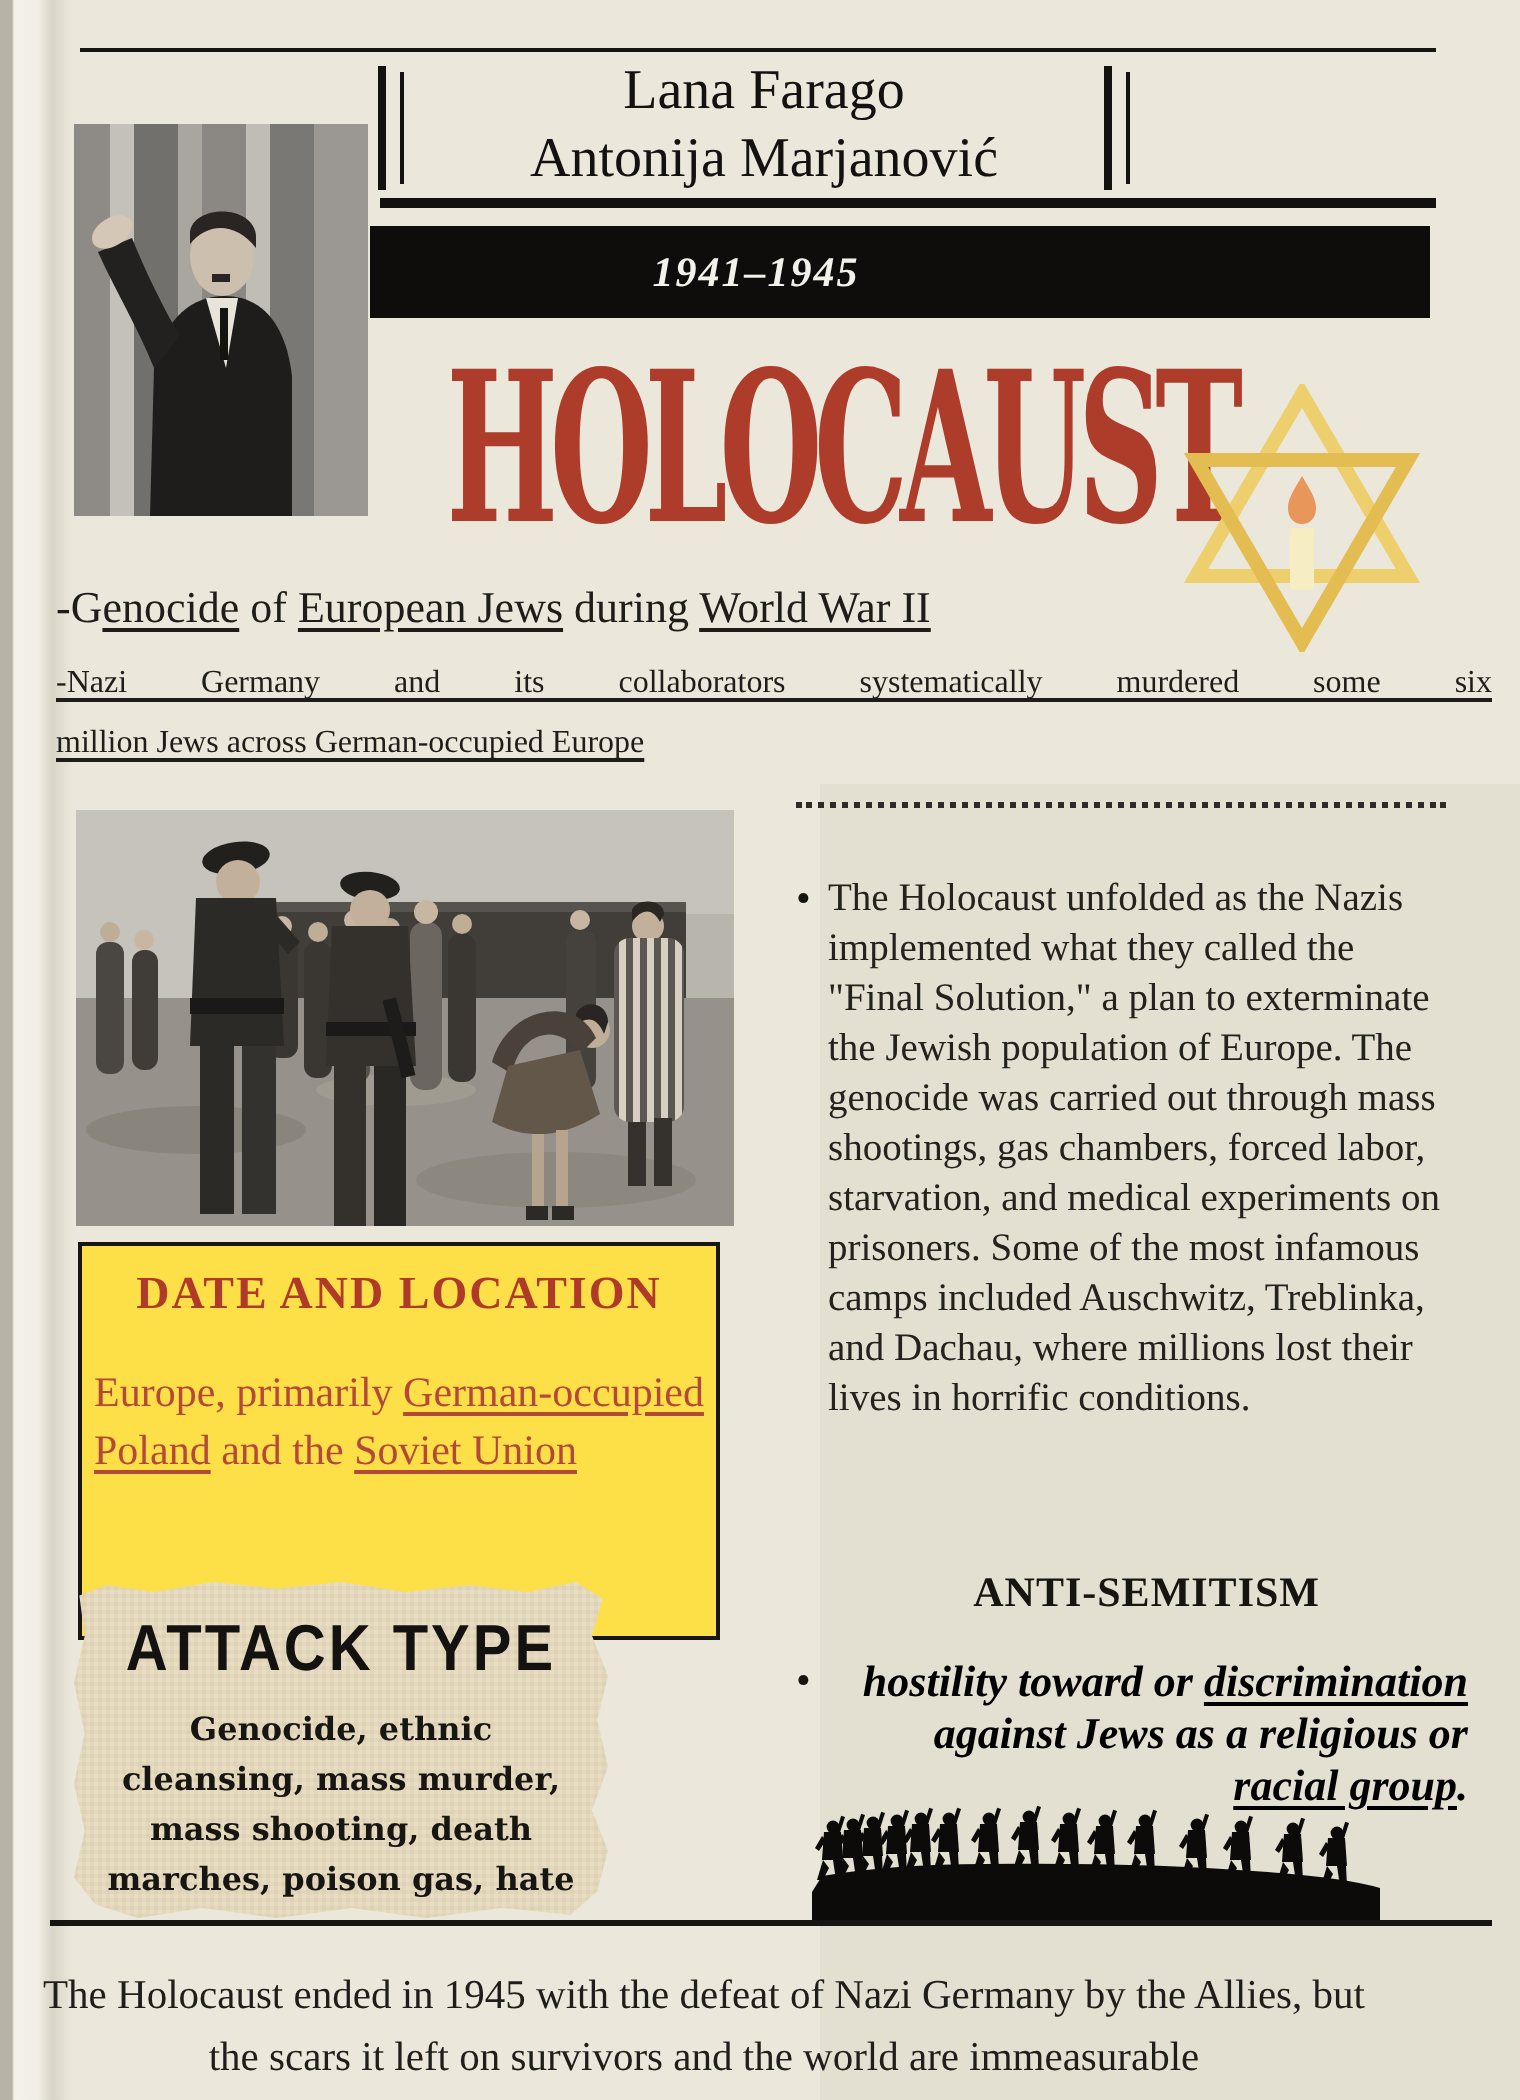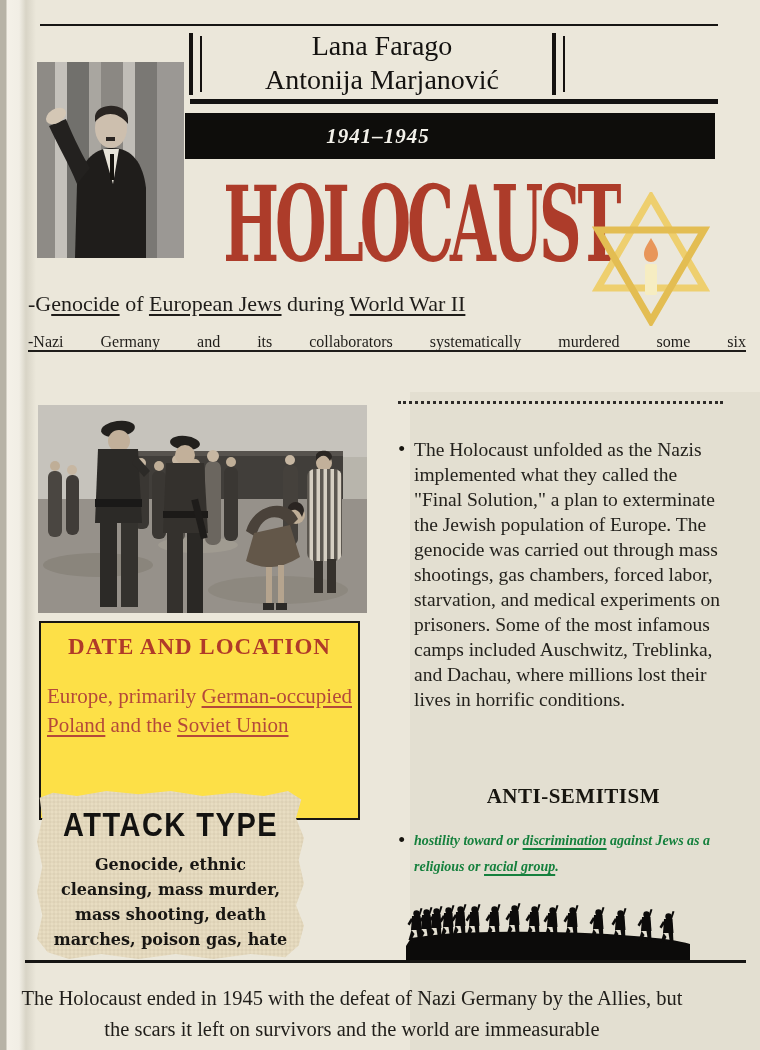--- a/index.html
+++ b/index.html
@@ -43,21 +43,21 @@
 
   
   .dotted-sep{position:absolute;left:398px;top:401px;width:325px;border-top:3px dotted #2e2c29;}
   .bullet-item{position:absolute;display:flex;}
   .bullet-dot{flex:0 0 16px;font-size:21px;line-height:25px;color:#17150f;}
   .holo-bullet{left:398px;top:437px;width:330px;}
   .holo-bullet .bullet-text{font-size:19.5px;line-height:25px;color:#24221d;}
   .anti-heading{position:absolute;left:398px;top:784px;width:262px;text-align:right;
                 font-weight:bold;font-size:21px;letter-spacing:0.5px;color:#17150f;}
   .def-bullet{left:398px;top:828px;width:336px;}
-  .def-bullet .bullet-text{font-size:14px;line-height:26px;font-style:italic;font-weight:bold;color:#15803d;}
+  .def-bullet .bullet-text{font-size:22px;line-height:26px;font-style:italic;font-weight:bold;color:#000000;text-align:right;}
   .silhouette{position:absolute;left:402px;top:888px;width:292px;height:72px;}
 
   
   .date-box{position:absolute;left:39px;top:621px;width:321px;height:199px;border:2.5px solid #181613;
             box-sizing:border-box;background:#fde047;}
   .date-box-title{margin-top:11px;text-align:center;font-weight:bold;font-size:23px;letter-spacing:1px;color:#b03a29;}
   .date-box-years{margin-top:13px;text-align:center;font-size:21px;color:#b03a29;}
   .date-box-loc{margin-top:22px;padding:0 6px;font-size:21px;line-height:29px;color:#b4493a;}
   .date-box-loc .u{text-decoration-thickness:1.5px;}
 
@@ -126,20 +126,21 @@
       <path d="M59,5 L112,96 L6,96 Z" fill="none" stroke="#eecf6e" stroke-width="7"></path>
       <path d="M59,129 L6,38 L112,38 Z" fill="none" stroke="#e3bd52" stroke-width="7"></path>
       <path d="M59,46 C63,53 66,57 66,62 C66,67 63,70 59,70 C55,70 52,67 52,62 C52,57 55,53 59,46 Z" fill="#e8965a"></path>
       <rect x="53" y="72" width="12" height="31" rx="1.5" fill="#f6edc2"></rect>
     </svg>
   </div>
 
   <div class="intro1"><span>-G</span><span class="u">enocide</span><span> of </span><span class="u">European Jews</span><span> during </span><span class="u">World War II</span></div>
   <div class="intro-para">
     <div class="jline"><span class="u">-Nazi Germany and its collaborators systematically murdered some six</span></div>
+    <div><span class="u">million Jews across German-occupied Europe</span></div>
   </div>
 
   <div class="dotted-sep"></div>
 
   <div class="photo-soldiers">
     <svg class="photo-frame" width="329" height="208" viewBox="0 0 329 208">
       <rect x="0" y="0" width="329" height="208" fill="#c6c3bc"></rect>
       <rect x="293" y="52" width="36" height="44" fill="#b8b5ac"></rect>
       <rect x="88" y="46" width="217" height="48" fill="#413e3a"></rect>
       <rect x="88" y="46" width="217" height="5" fill="#57534e"></rect>

